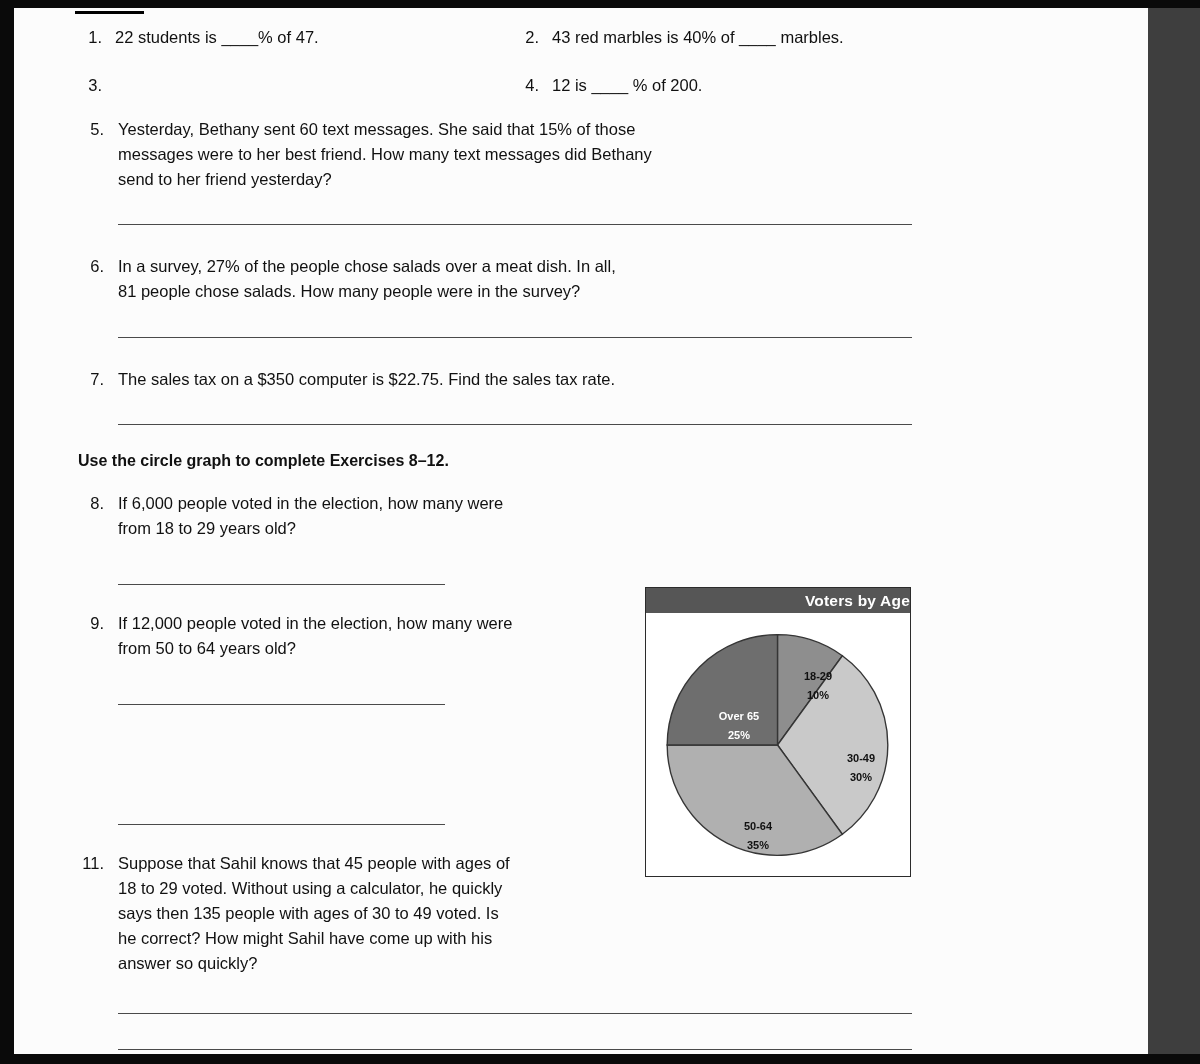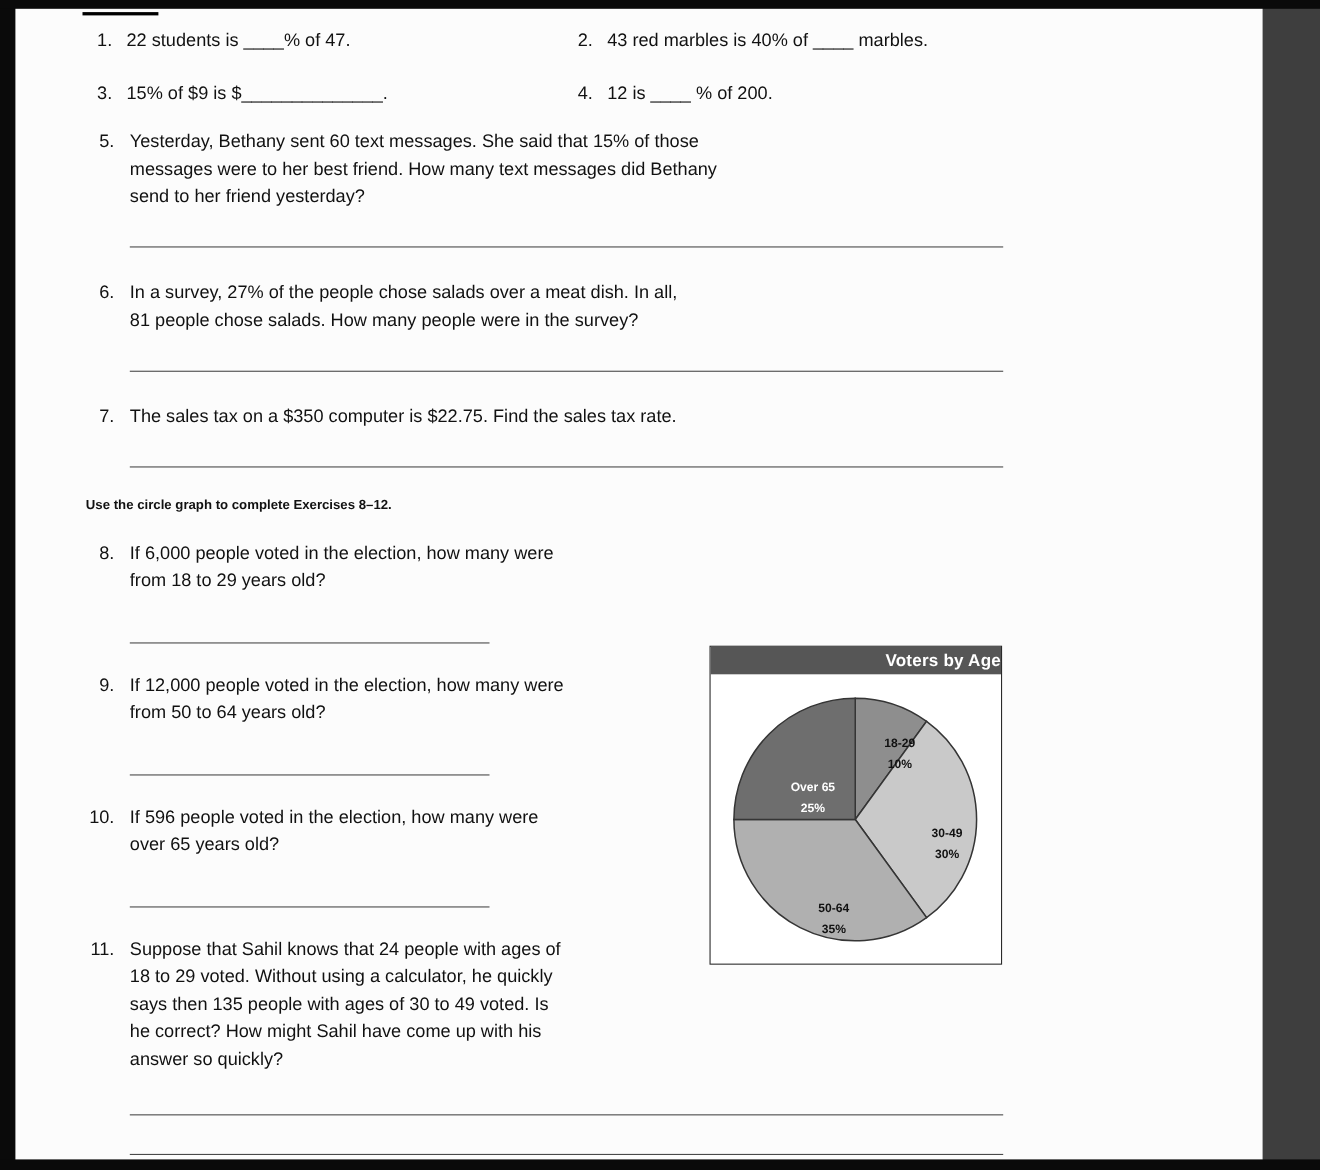--- a/index.html
+++ b/index.html
@@ -25,21 +25,21 @@
     font-size:16.5px; line-height:25px; }
   .item .num { width:26px; text-align:right; margin-right:14px; flex:none; }
   .item .txt { white-space:pre-line; }
 
   .item-sm .num { width:24px; margin-right:13px; }
 
   .answer-line { position:absolute; border-bottom:1.3px solid #4a4a4a; height:0; }
   .line-long  { left:104px; width:794px; }
   .line-short { left:104px; width:327px; }
 
-  .section-header { position:absolute; left:64px; font-size:12px; font-weight:bold; }
+  .section-header { position:absolute; left:64px; font-size:16px; font-weight:bold; }
 
   
   #chart-box {
     position:absolute; left:631px; top:587px; width:266px; height:290px;
     background:#fff; border:1.6px solid #2b2b2b; box-sizing:border-box;
   }
   #chart-title-bar {
     height:25px; display:flex; align-items:center; justify-content:flex-end;
     font-size:15.5px; font-weight:bold; letter-spacing:.2px;
   }
@@ -86,21 +86,20 @@
   <div class="item item-sm" id="p1">
     <span class="num">1.</span>
     <span class="txt">22 students is ____% of 47.</span>
   </div>
   <div class="item item-sm" id="p2">
     <span class="num">2.</span>
     <span class="txt">43 red marbles is 40% of ____ marbles.</span>
   </div>
   <div class="item item-sm" id="p3">
     <span class="num">3.</span>
-    <span class="txt">15% of $9 is $______________.</span>
   </div>
   <div class="item item-sm" id="p4">
     <span class="num">4.</span>
     <span class="txt">12 is ____ % of 200.</span>
   </div>
 
   <div class="item" id="p5">
     <span class="num">5.</span>
     <span class="txt">Yesterday, Bethany sent 60 text messages. She said that 15% of those
 messages were to her best friend. How many text messages did Bethany
@@ -130,30 +129,25 @@
   </div>
   <div class="answer-line line-short" id="lineD"></div>
 
   <div class="item" id="p9">
     <span class="num">9.</span>
     <span class="txt">If 12,000 people voted in the election, how many were
 from 50 to 64 years old?</span>
   </div>
   <div class="answer-line line-short" id="lineE"></div>
 
-  <div class="item" id="p10">
-    <span class="num">10.</span>
-    <span class="txt">If 596 people voted in the election, how many were
-over 65 years old?</span>
-  </div>
   <div class="answer-line line-short" id="lineF"></div>
 
   <div class="item" id="p11">
     <span class="num">11.</span>
-    <span class="txt">Suppose that Sahil knows that 24 people with ages of
+    <span class="txt">Suppose that Sahil knows that 45 people with ages of
 18 to 29 voted. Without using a calculator, he quickly
 says then 135 people with ages of 30 to 49 voted. Is
 he correct? How might Sahil have come up with his
 answer so quickly?</span>
   </div>
   <div class="answer-line line-long" id="lineG"></div>
   <div class="answer-line line-long" id="lineH"></div>
 
   <div id="chart-box">
     <div id="chart-title-bar" style="background: rgb(86, 86, 86); color: rgb(255, 255, 255);">

